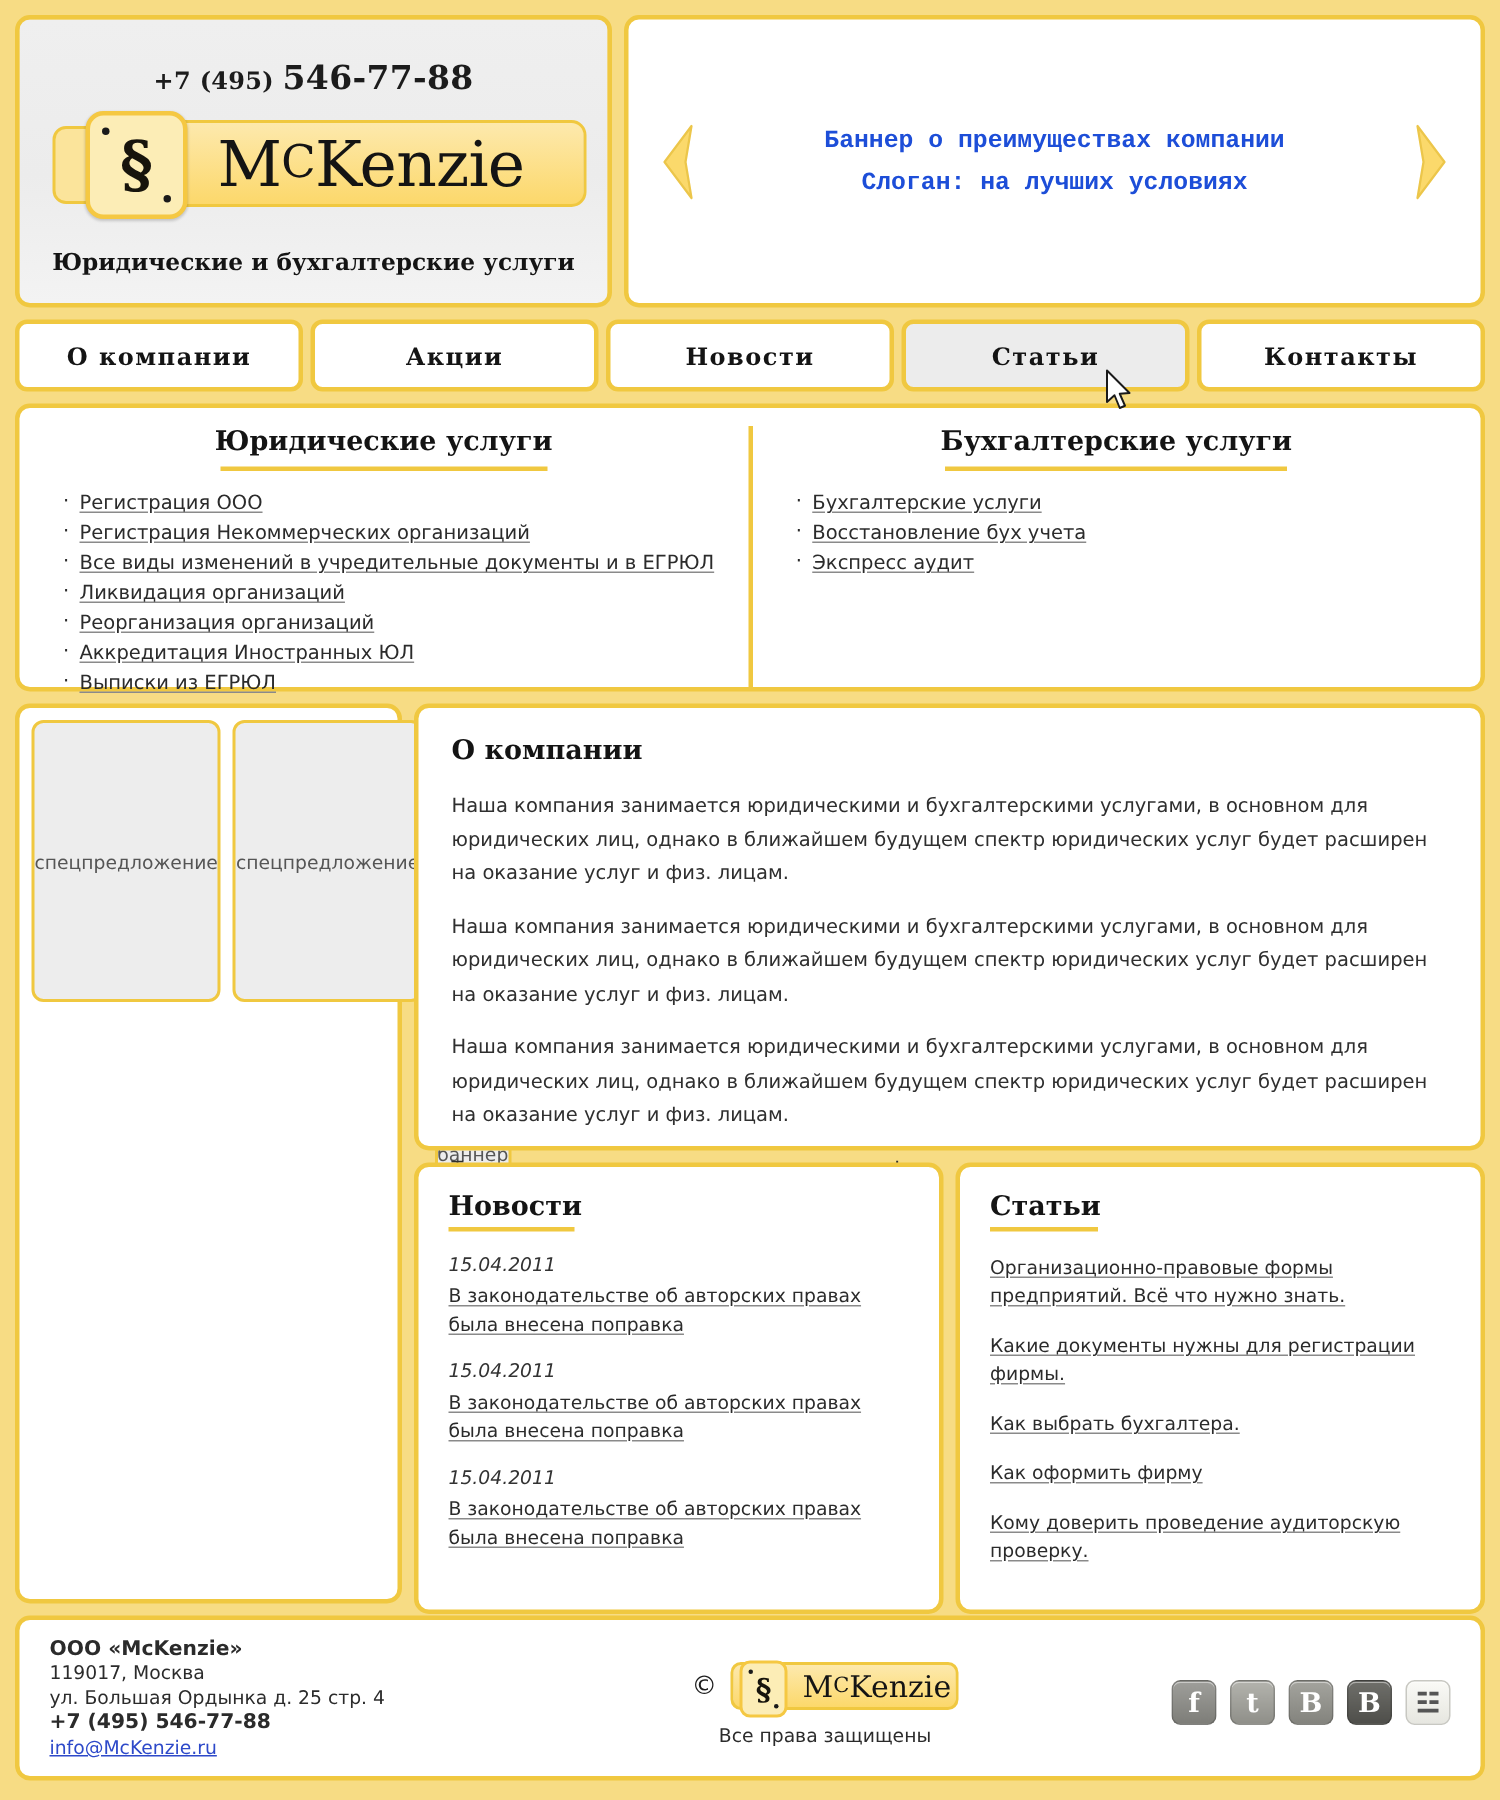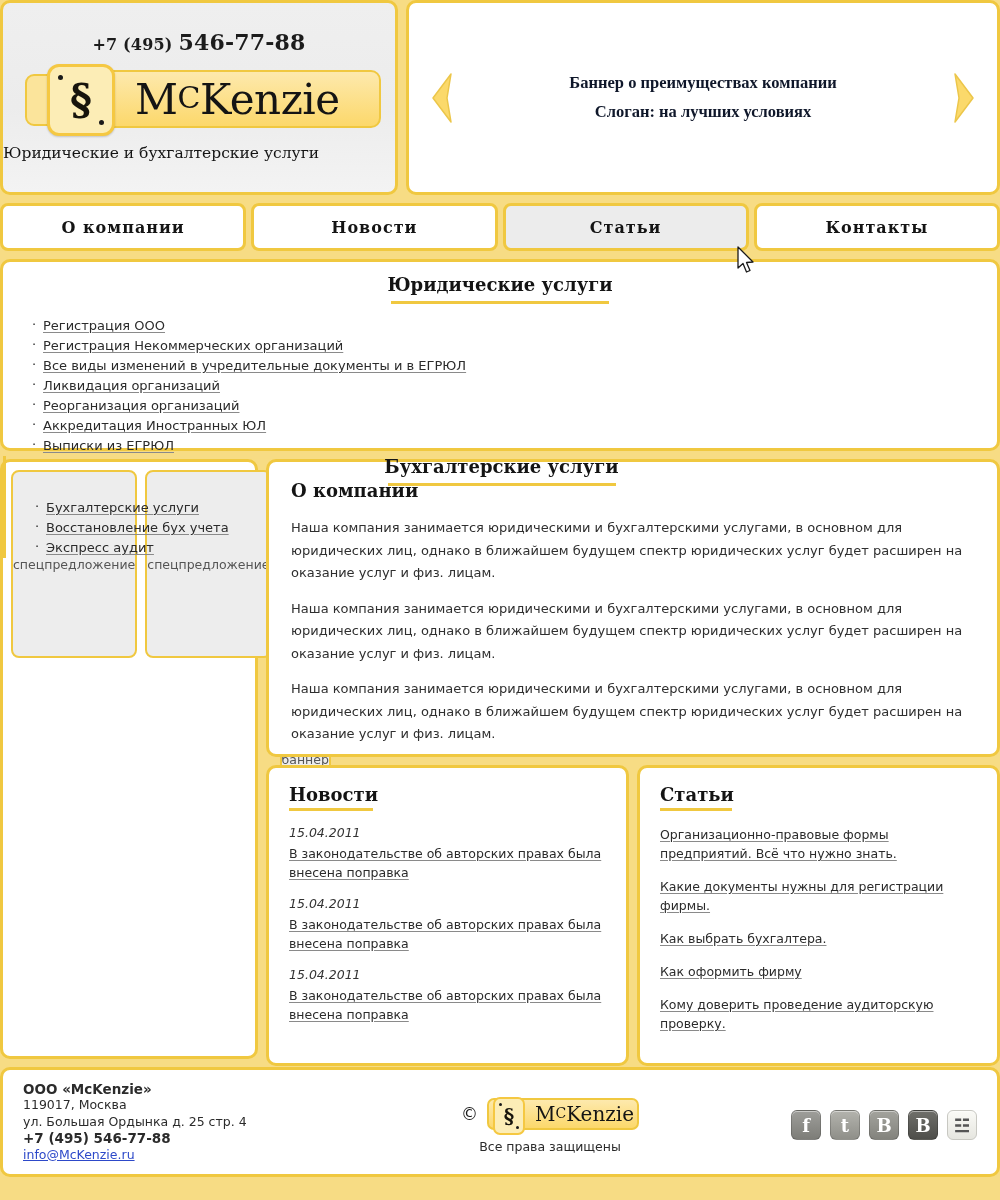--- a/index.html
+++ b/index.html
@@ -10,20 +10,21 @@
     background: #f7dc84;
     font-family: "DejaVu Sans", sans-serif;
     overflow: hidden;
   }
 
   .page {
     position: relative;
     width: 1000px;
     height: 1200px;
     background: linear-gradient(180deg,#f7dc84 0%, #f7dc84 100%);
+    padding: 10px;
   }
 
   
   .panel {
     background: #ffffff;
     border: 3px solid #f0c840;
     border-radius: 10px;
   }
 
   
@@ -114,44 +115,45 @@
     line-height: 56px;
   }
   .logo-word sup {
     font-size: 30px;
     vertical-align: baseline;
     position: relative;
     top: -6px;
   }
 
   .tagline {
-    margin-top: 8px;
+    text-align: center;
+    margin-top: 19px;
     font-family: "DejaVu Serif", serif;
     font-size: 15.5px;
-    font-weight: 400;
+    font-weight: 700;
     color: #141414;
   }
 
   
   .banner {
     flex: 1;
     background: #fff;
     border: 3px solid #f0c840;
     border-radius: 10px;
     display: flex;
     align-items: center;
     justify-content: space-between;
     padding: 0 18px;
   }
   .arrow { width: 30px; height: 56px; flex: none; }
   .banner-text {
     flex: 1;
     text-align: center;
-    font-family: Liberation Serif, serif;
-    color: #0f172a;
+    font-family: Liberation Mono, monospace;
+    color: #1d4ed8;
   }
   .banner-text .l1 { font-size: 16.5px; font-weight: 700; margin-bottom: 9px; }
   .banner-text .l2 { font-size: 16.5px; font-weight: 700; }
 
   
   .nav {
     display: flex;
     gap: 5px;
     margin-top: 8px;
     height: 48px;
@@ -173,21 +175,20 @@
   }
   .nav-item.active { background: #ececec; }
 
   
   .services {
     margin-top: 8px;
     height: 192px;
     display: flex;
     padding: 12px 0 0 0;
     position: relative;
-    flex-direction: column;
   }
   .svc-col { flex: 1; padding: 0 18px; position: relative; }
   .svc-col.right { border-left: 3px solid #f0c840; }
   .svc-head {
     text-align: center;
     font-family: "DejaVu Serif", serif;
     font-size: 18px;
     font-weight: 700;
     color: #141414;
     padding-bottom: 4px;
@@ -464,20 +465,21 @@
       <div class="arrow">
         <svg width="30" height="56" viewBox="0 0 30 56">
             <path d="M6 4 L24 28 L6 52 L10 28 Z" fill="#fbd96b" stroke="#ecc64a" stroke-width="1.5" stroke-linejoin="round"></path>
           </svg>
       </div>
     </div>
   </div>
 
   <div class="nav">
     <div class="nav-item">О компании</div>
+    <div class="nav-item">Акции</div>
     <div class="nav-item">Новости</div>
     <div class="nav-item active">Статьи</div>
     <div class="nav-item">Контакты</div>
   </div>
 
   <div class="panel services">
     <div class="svc-col left">
       <div class="svc-head">Юридические услуги</div>
       <div class="svc-underline"></div>
       <ul class="svc-list">

